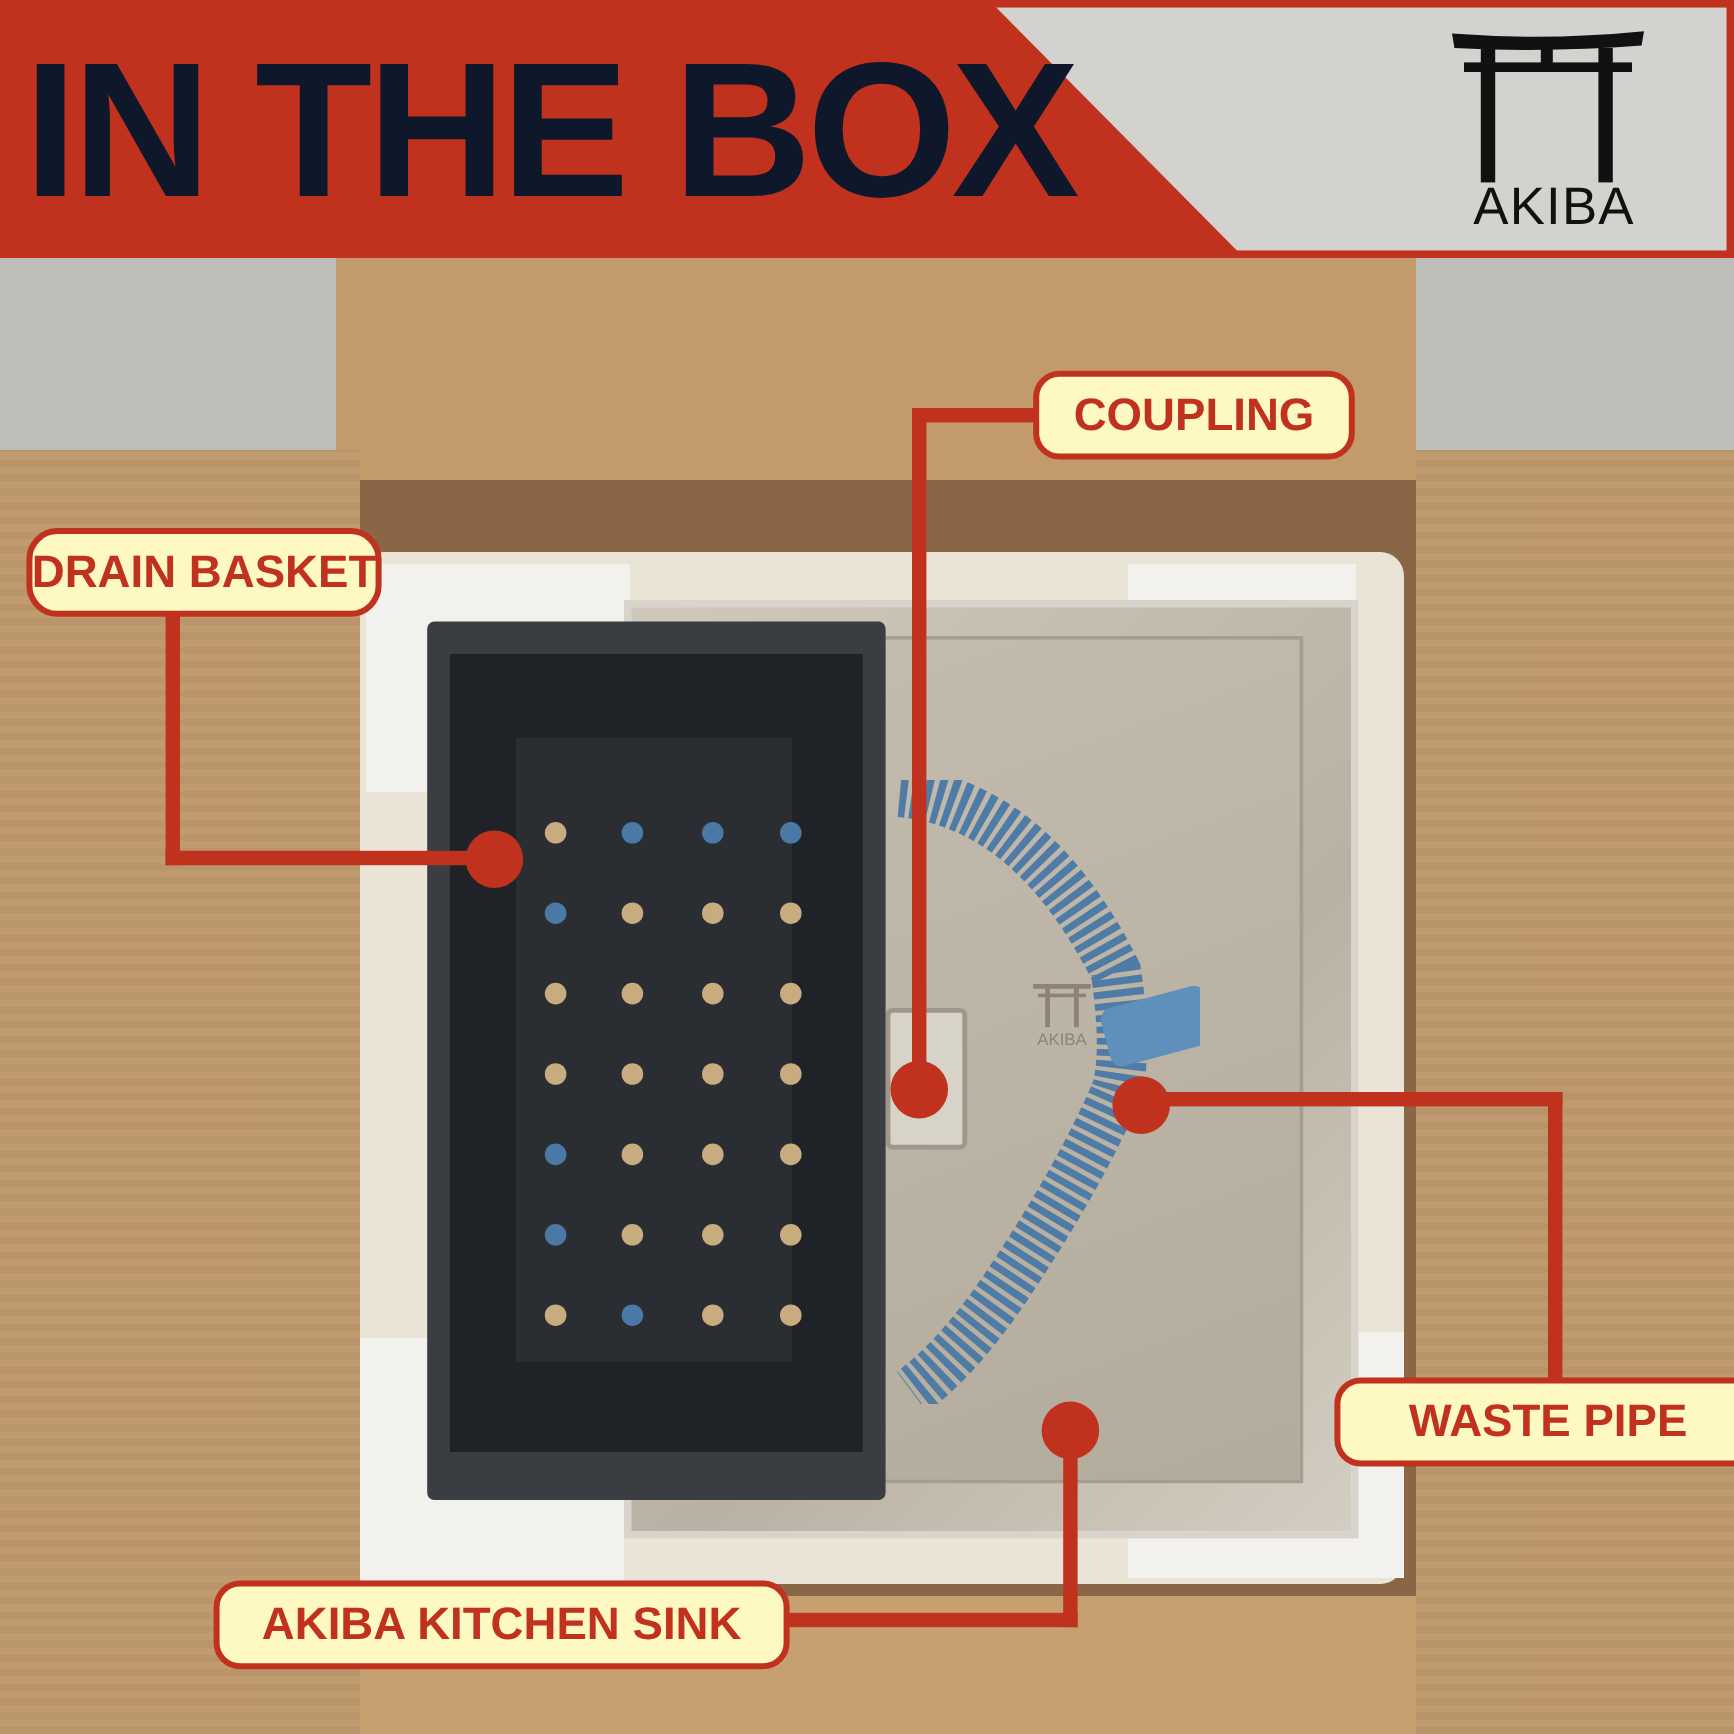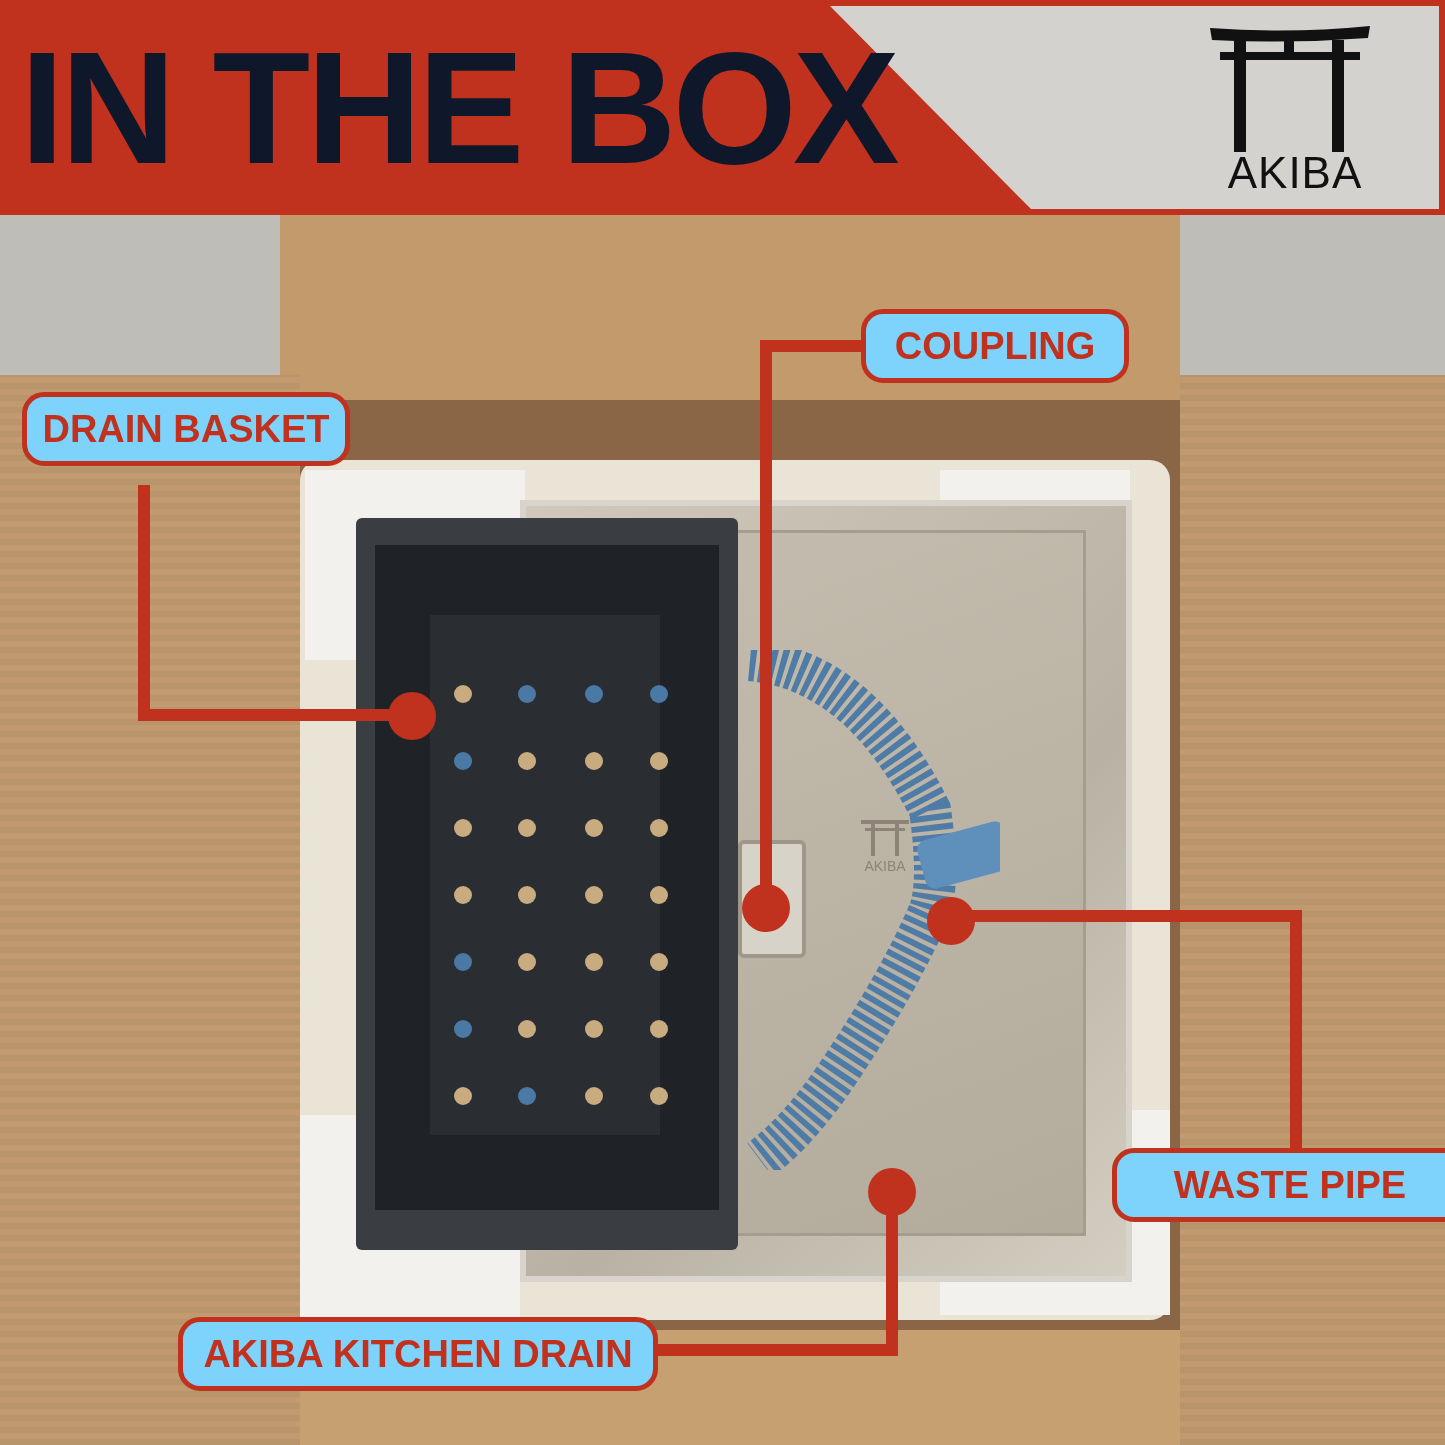--- a/index.html
+++ b/index.html
@@ -25,21 +25,21 @@
   .drain{left:738px;top:840px;width:60px;height:110px;border:4px solid #9e978a;background:#d8d3c8;border-radius:6px;}
   .basket{left:356px;top:518px;width:382px;height:732px;background:#3a3d42;border-radius:6px;}
   .basket-in{left:375px;top:545px;width:344px;height:665px;background:#1f2226;}
   .basket-floor{left:430px;top:615px;width:230px;height:520px;background:#2a2d32;}
   .hole{position:absolute;width:18px;height:18px;border-radius:50%;background:#c9ab80;}
   .hole.blue{background:#4b79a6;}
   .hose{left:740px;top:650px;width:260px;height:520px;}
   .sink-logo{left:855px;top:818px;width:60px;height:60px;}
   .sink-logo-text{left:855px;top:858px;width:60px;text-align:center;font-size:14px;color:#8d8477;}
   
-  .callout{position:absolute;background:#7dd3fc;border:5px solid #c0321e;border-radius:22px;color:#c0321e;font-weight:bold;font-size:38px;display:flex;align-items:center;justify-content:center;box-sizing:border-box;white-space:nowrap;}
+  .callout{position:absolute;background:#fef9c3;border:5px solid #c0321e;border-radius:22px;color:#c0321e;font-weight:bold;font-size:38px;display:flex;align-items:center;justify-content:center;box-sizing:border-box;white-space:nowrap;}
   .line{position:absolute;background:#c0321e;}
   .dot{position:absolute;width:48px;height:48px;border-radius:50%;background:#c0321e;}
 </style>
 </head>
 <body>
 
 <div class="abs hdr-red"></div>
 <div class="abs hdr-grey"></div>
 <div class="abs title">IN THE BOX</div>
 <svg class="abs logo" viewBox="0 0 180 180">
@@ -107,28 +107,28 @@
   <div class="hole" style="left:220px;top:405px;"></div>
   <div class="hole" style="left:24px;top:472px;"></div>
   <div class="hole blue" style="left:88px;top:472px;"></div>
   <div class="hole" style="left:155px;top:472px;"></div>
   <div class="hole" style="left:220px;top:472px;"></div>
 </div>
 
 <div class="line" style="left:138px;top:485px;width:12px;height:236px;"></div>
 <div class="line" style="left:138px;top:709px;width:280px;height:12px;"></div>
 <div class="dot" style="left:388px;top:692px;"></div>
-<div class="callout" style="left:22px;top:392px;width:328px;height:74px;">DRAIN BASKET</div>
+<div class="callout" style="left:22px;top:440px;width:296px;height:74px;border-radius:26px;">DRAIN BASKET</div>
 
 <div class="line" style="left:760px;top:340px;width:110px;height:12px;"></div>
 <div class="line" style="left:760px;top:340px;width:12px;height:545px;"></div>
 <div class="dot" style="left:742px;top:884px;"></div>
 <div class="callout" style="left:861px;top:309px;width:268px;height:74px;">COUPLING</div>
 
 <div class="line" style="left:950px;top:910px;width:352px;height:12px;"></div>
 <div class="line" style="left:1290px;top:910px;width:12px;height:245px;"></div>
 <div class="dot" style="left:927px;top:897px;"></div>
 <div class="callout" style="left:1112px;top:1148px;width:356px;height:74px;">WASTE PIPE</div>
 
 <div class="line" style="left:886px;top:1190px;width:12px;height:166px;"></div>
 <div class="line" style="left:640px;top:1344px;width:258px;height:12px;"></div>
 <div class="dot" style="left:868px;top:1168px;"></div>
-<div class="callout" style="left:178px;top:1317px;width:480px;height:74px;">AKIBA KITCHEN DRAIN</div>
+<div class="callout" style="left:178px;top:1317px;width:480px;height:74px;">AKIBA KITCHEN SINK</div>
 
 </body></html>

